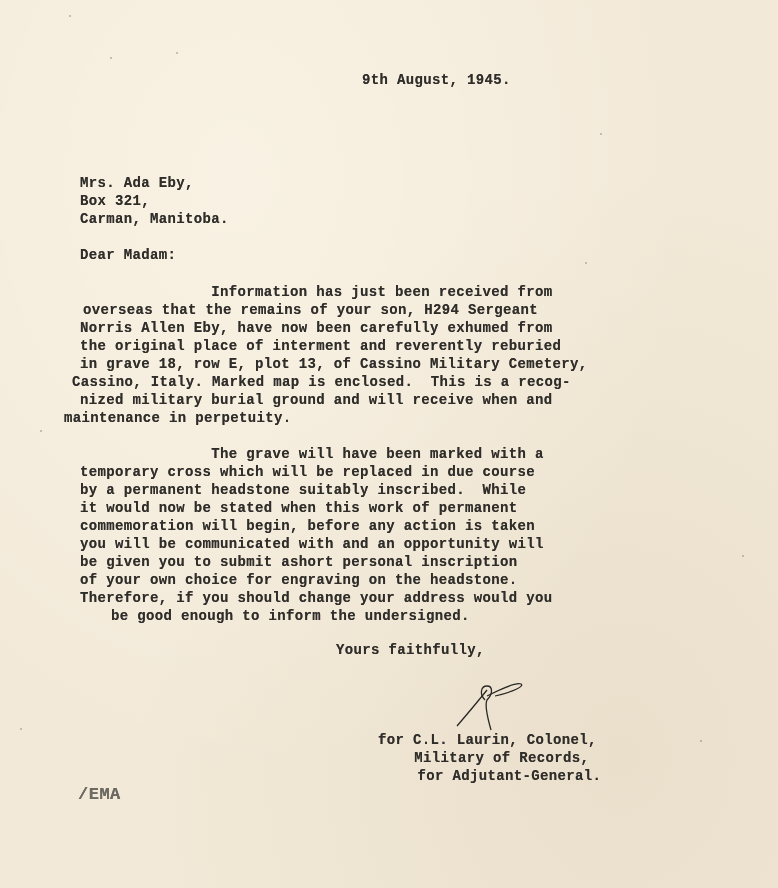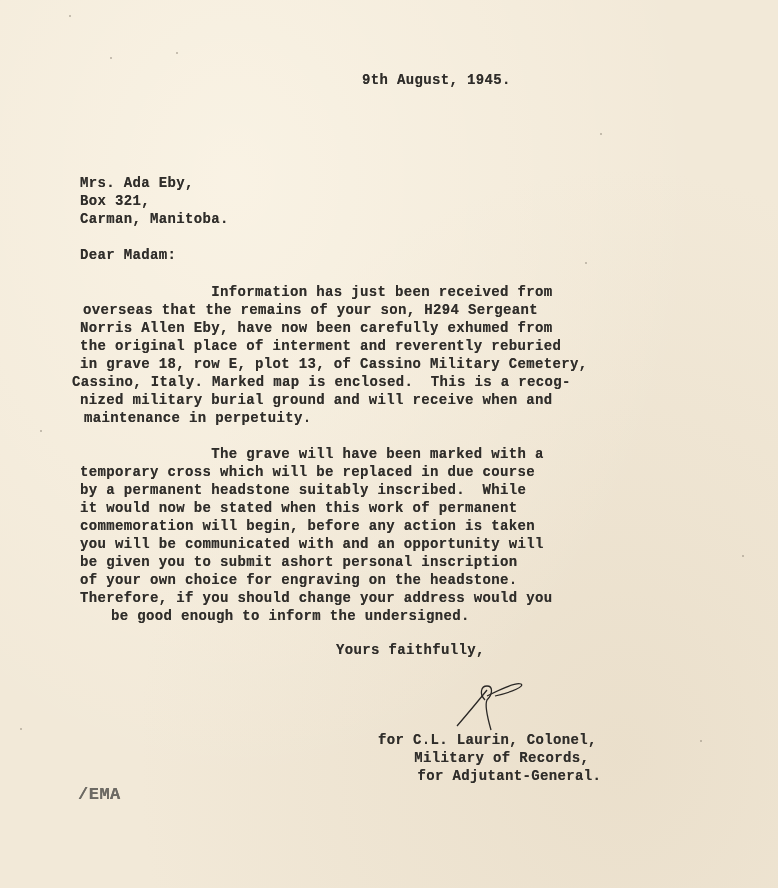--- a/index.html
+++ b/index.html
@@ -41,21 +41,21 @@
   <div class="line" style="left:80px; top:246px;">Dear Madam:</div>
 
   <div>
     <div class="line" style="left:80px; top:283px;">               Information has just been received from</div>
     <div class="line" style="left:83px; top:301px;text-align:right;">overseas that the remains of your son, H294 Sergeant</div>
     <div class="line" style="left:80px; top:319px;">Norris Allen Eby, have now been carefully exhumed from</div>
     <div class="line" style="left:80px; top:337px;">the original place of interment and reverently reburied</div>
     <div class="line" style="left:80px; top:355px;">in grave 18, row E, plot 13, of Cassino Military Cemetery,</div>
     <div class="line" style="left:72px; top:373px;">Cassino, Italy. Marked map is enclosed.  This is a recog-</div>
     <div class="line" style="left:80px; top:391px;">nized military burial ground and will receive when and</div>
-    <div class="line" style="left:84px; top:409px;">maintenance in perpetuity.</div>
+    <div class="line" style="left:64px; top:409px;">maintenance in perpetuity.</div>
   </div>
 
   <div>
     <div class="line" style="left:80px; top:445px;">               The grave will have been marked with a</div>
     <div class="line" style="left:80px; top:463px;">temporary cross which will be replaced in due course</div>
     <div class="line" style="left:80px; top:481px;">by a permanent headstone suitably inscribed.  While</div>
     <div class="line" style="left:80px; top:499px;">it would now be stated when this work of permanent</div>
     <div class="line" style="left:80px; top:517px;">commemoration will begin, before any action is taken</div>
     <div class="line" style="left:80px; top:535px;">you will be communicated with and an opportunity will</div>
     <div class="line" style="left:80px; top:553px;">be given you to submit ashort personal inscription</div>

